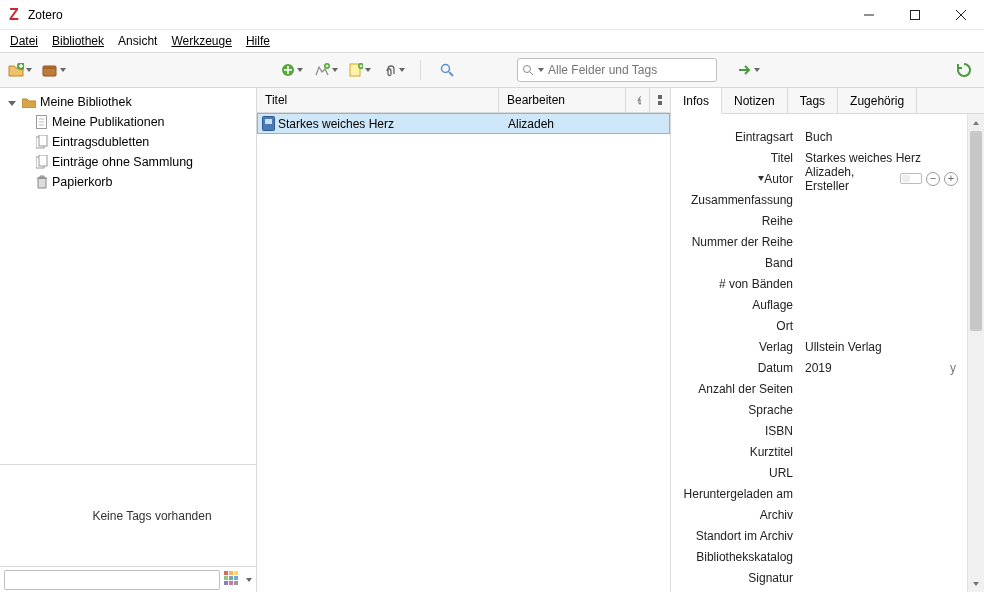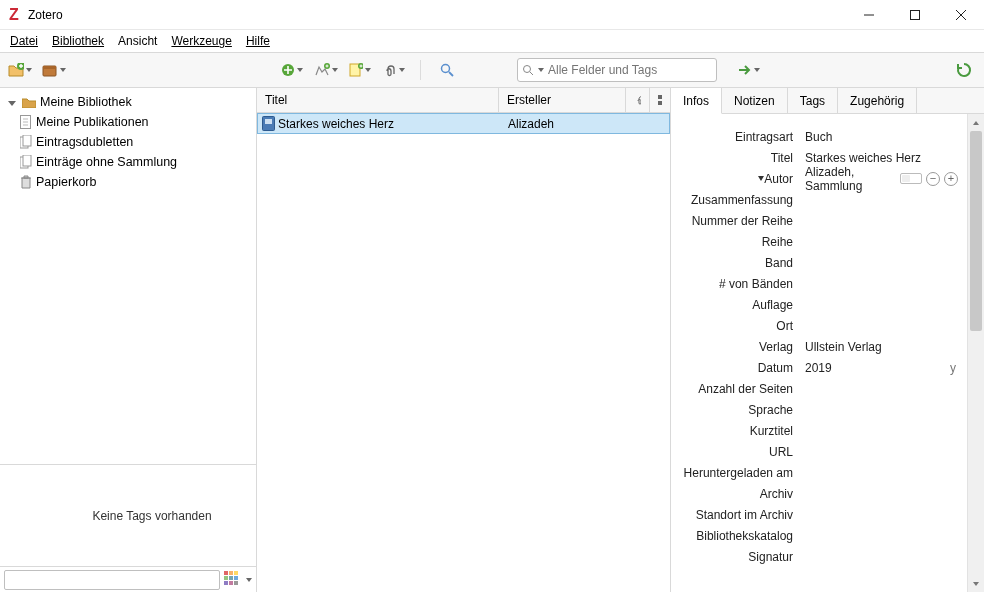--- a/index.html
+++ b/index.html
@@ -23,21 +23,21 @@
   .searchwrap .drop { border-left:3px solid transparent; border-right:3px solid transparent; border-top:4px solid #666; margin-right:4px; }
   .searchwrap input { border:none; outline:none; font-size:12px; flex:1; height:22px; background:transparent; }
   .toolbar .rightgrp { margin-left:auto; display:flex; align-items:center; gap:6px; }
 
   .main { display:flex; height: calc(592px - 30px - 22px - 36px); }
   .col-left { width:257px; border-right:1px solid #d9d9d9; display:flex; flex-direction:column; }
   .col-center { width:414px; border-right:1px solid #d9d9d9; display:flex; flex-direction:column; }
   .col-right { flex:1; display:flex; flex-direction:column; position:relative; }
   .lib-tree { flex:1; overflow:auto; font-size:12.5px; padding-top:4px; }
   .tree-row { height:20px; display:flex; align-items:center; padding-left:8px; gap:4px; }
-  .tree-row.child { padding-left:20px; }
+  .tree-row.child { padding-left:36px; }
   .triangle { width:10px; display:inline-block; }
   .triangle.open::before { content:""; display:inline-block; border-left:4px solid transparent; border-right:4px solid transparent; border-top:5px solid #666; }
   .folder-icon { width:14px; height:12px; }
   .doc-icon { width:12px; height:14px; }
   .tagpane { height:128px; border-top:1px solid #d9d9d9; display:flex; flex-direction:column; }
   .tagpane .msg { flex:1; display:flex; align-items:center; justify-content:center; font-size:12px; color:#333;margin-left:48px; }
   .tagfilter { height:26px; border-top:1px solid #d9d9d9; display:flex; align-items:center; padding:2px 4px; gap:4px; }
   .tagfilter input { flex:1; height:20px; border:1px solid #bfbfbf; border-radius:2px; font-size:12px; padding:0 4px; }
   .colorgrid { width:18px; height:18px; display:grid; grid-template-columns:repeat(3,4px); grid-template-rows:repeat(3,4px); gap:1px; }
   .colorgrid span { width:4px; height:4px; }
@@ -239,21 +239,21 @@
       </div>
     </div>
   </div>
 
   <div class="col-center">
     <div class="center-head">
       <div class="col c1">
           <span>Titel</span>
         </div>
       <div class="col c2">
-          <span>Ersteller</span>
+          <span>Bearbeiten</span>
         </div>
       <div class="col c3">
         <svg width="12" height="12">
             <path d="M4 7c0-2 3-2 3 0v2c0 1.5-2 1.5-2 0V5c0-3 4-3 4 0v4" fill="none" stroke="#666"></path>
           </svg>
       </div>
       <div class="col c4">
         <svg width="10" height="10">
             <rect x="0" y="0" width="4" height="4" fill="#666"></rect>
             <rect x="6" y="0" width="4" height="4" fill="#666"></rect>
@@ -296,37 +296,37 @@
         </div>
       <div class="row">
           <div class="lbl">Titel</div>
           <div class="val">Starkes weiches Herz</div>
         </div>
       <div class="row authrow">
         <div class="lbl" style="display:flex;justify-content:flex-end;align-items:center;">
           <span style="border-left:3px solid transparent;border-right:3px solid transparent;border-top:5px solid #333;"></span>
           <span>Autor</span>
         </div>
-        <div class="val">Alizadeh, Sammlung</div>
+        <div class="val">Alizadeh, Ersteller</div>
         <div class="controls">
           <div class="swap"></div>
           <div class="circlebtn">−</div>
           <div class="circlebtn">+</div>
         </div>
       </div>
       <div class="row">
           <div class="lbl">Zusammenfassung</div>
           <div class="val"></div>
         </div>
       <div class="row">
+          <div class="lbl">Reihe</div>
+          <div class="val"></div>
+        </div>
+      <div class="row">
           <div class="lbl">Nummer der Reihe</div>
-          <div class="val"></div>
-        </div>
-      <div class="row">
-          <div class="lbl">Reihe</div>
           <div class="val"></div>
         </div>
       <div class="row">
           <div class="lbl">Band</div>
           <div class="val"></div>
         </div>
       <div class="row">
           <div class="lbl"># von Bänden</div>
           <div class="val"></div>
         </div>
@@ -348,20 +348,24 @@
         </div>
       <div class="row">
           <div class="lbl">Anzahl der Seiten</div>
           <div class="val"></div>
         </div>
       <div class="row">
           <div class="lbl">Sprache</div>
           <div class="val"></div>
         </div>
       <div class="row">
+          <div class="lbl">ISBN</div>
+          <div class="val"></div>
+        </div>
+      <div class="row">
           <div class="lbl">Kurztitel</div>
           <div class="val"></div>
         </div>
       <div class="row">
           <div class="lbl">URL</div>
           <div class="val"></div>
         </div>
       <div class="row">
           <div class="lbl">Heruntergeladen am</div>
           <div class="val"></div>

